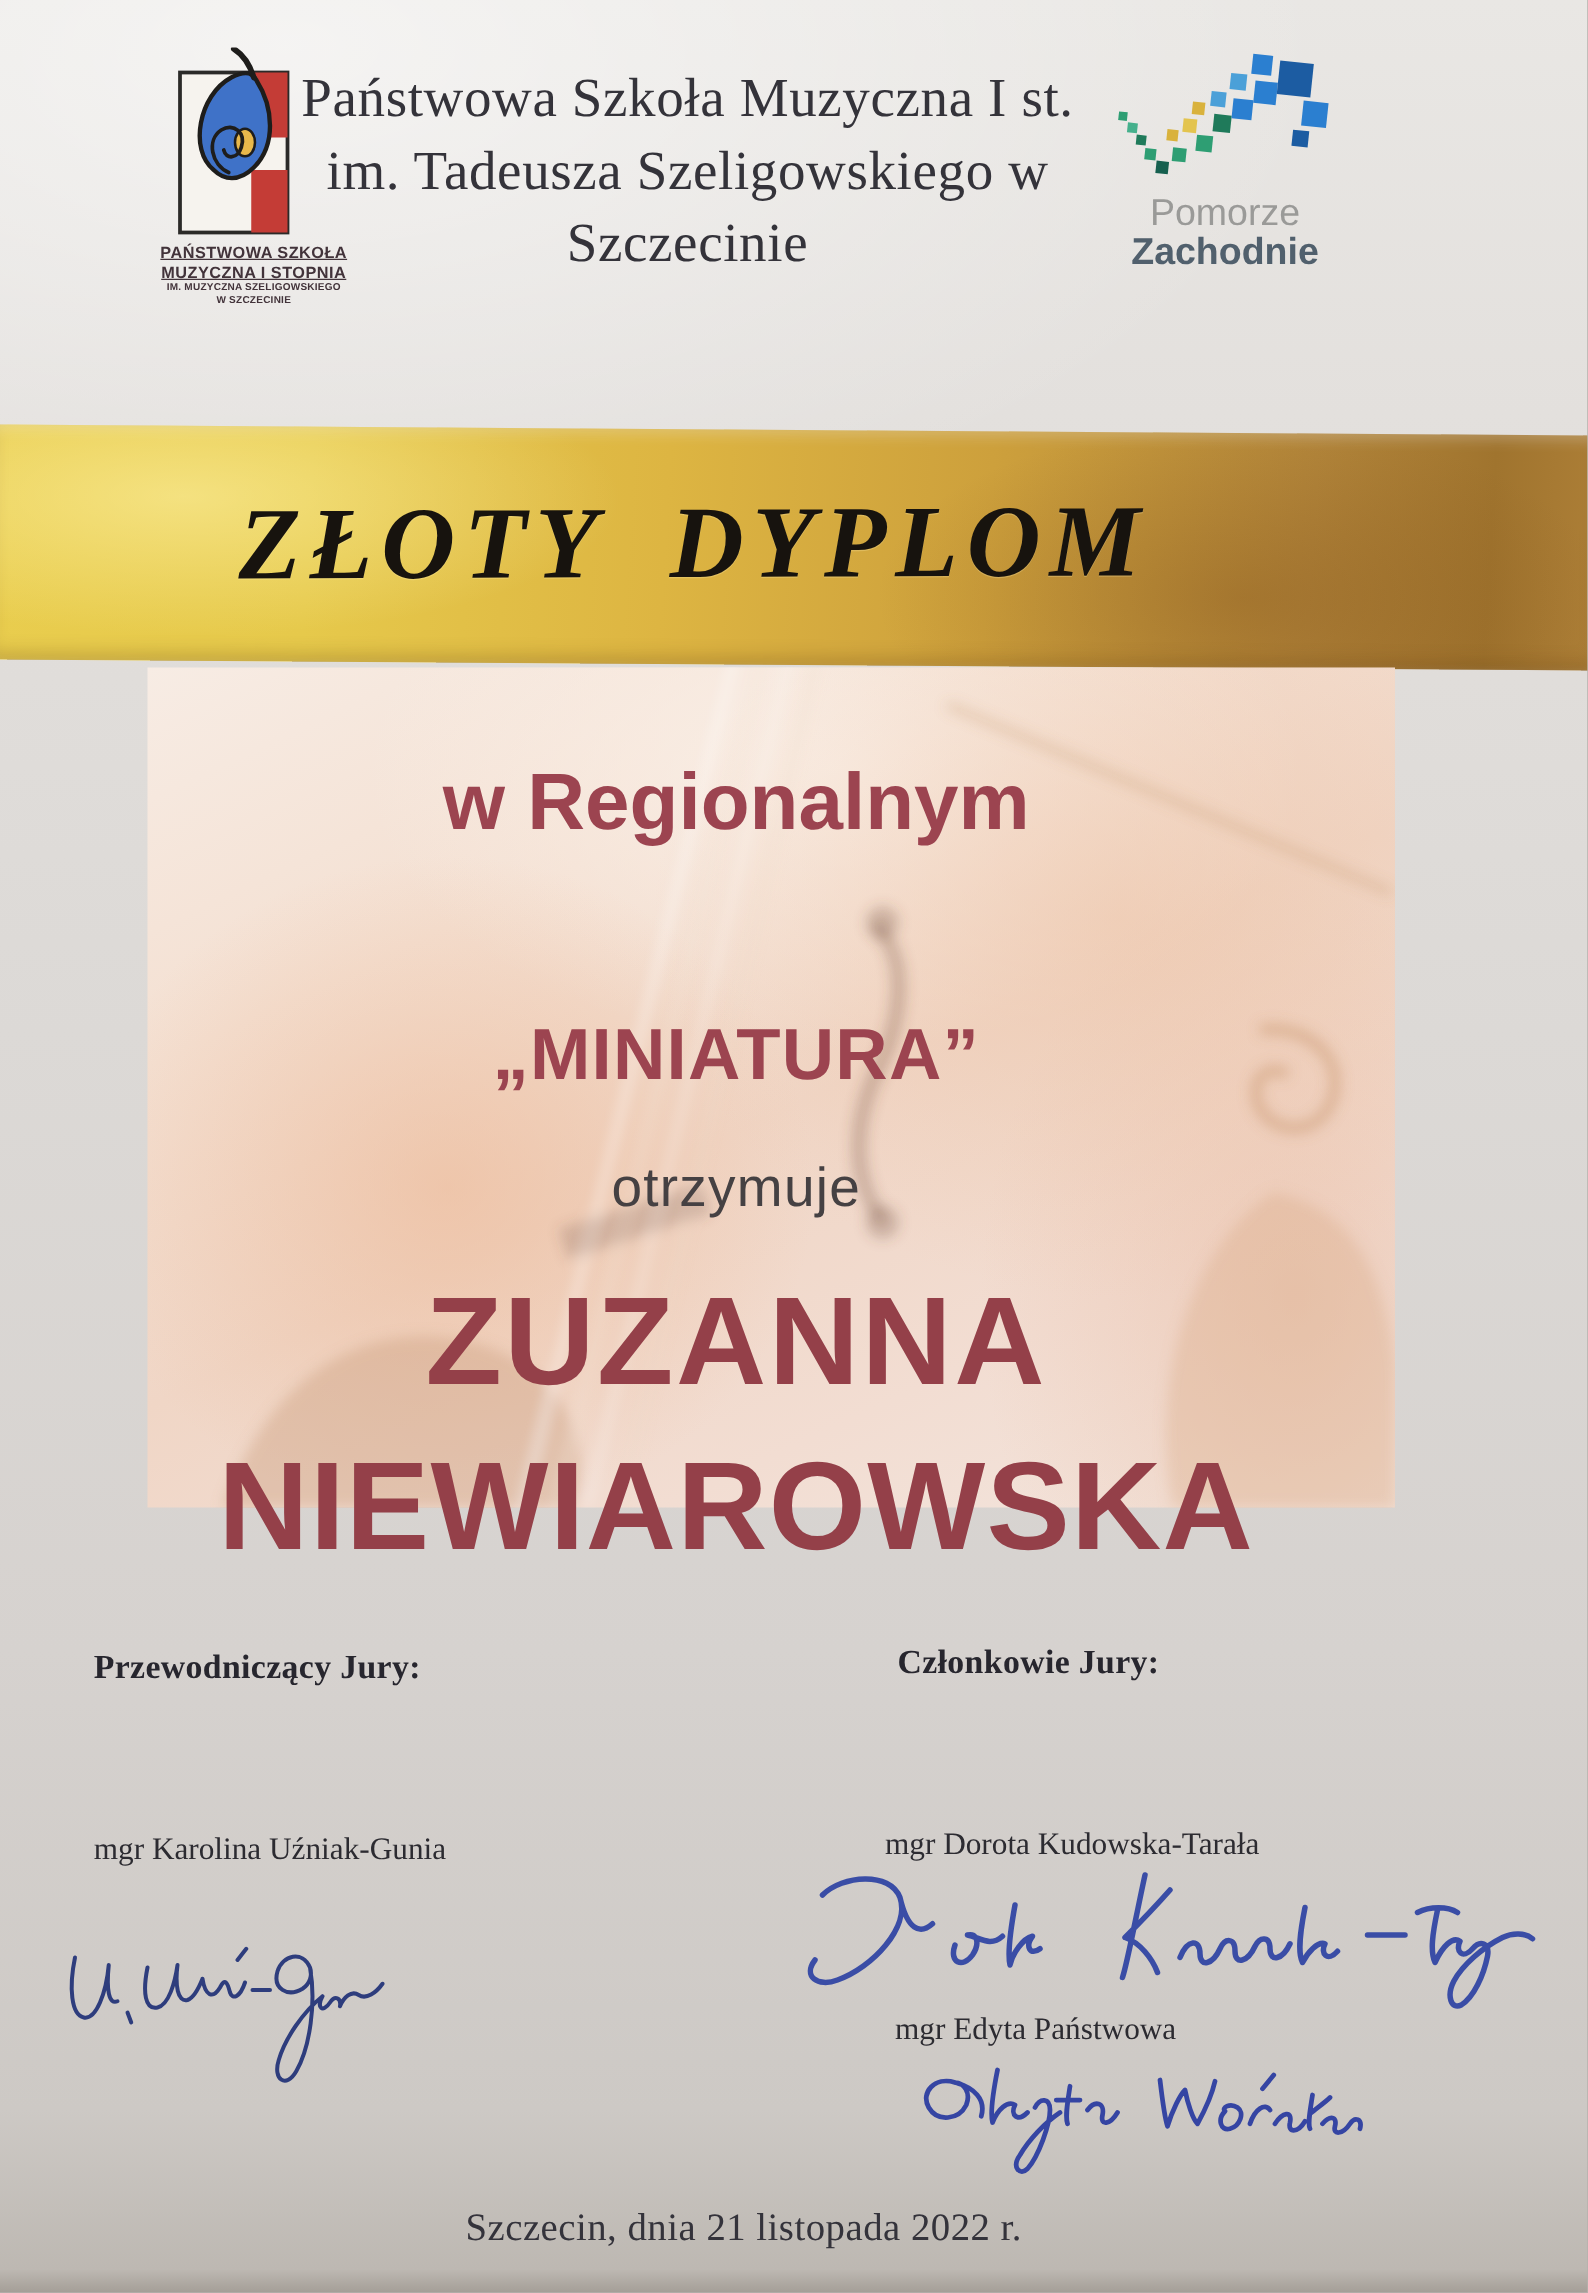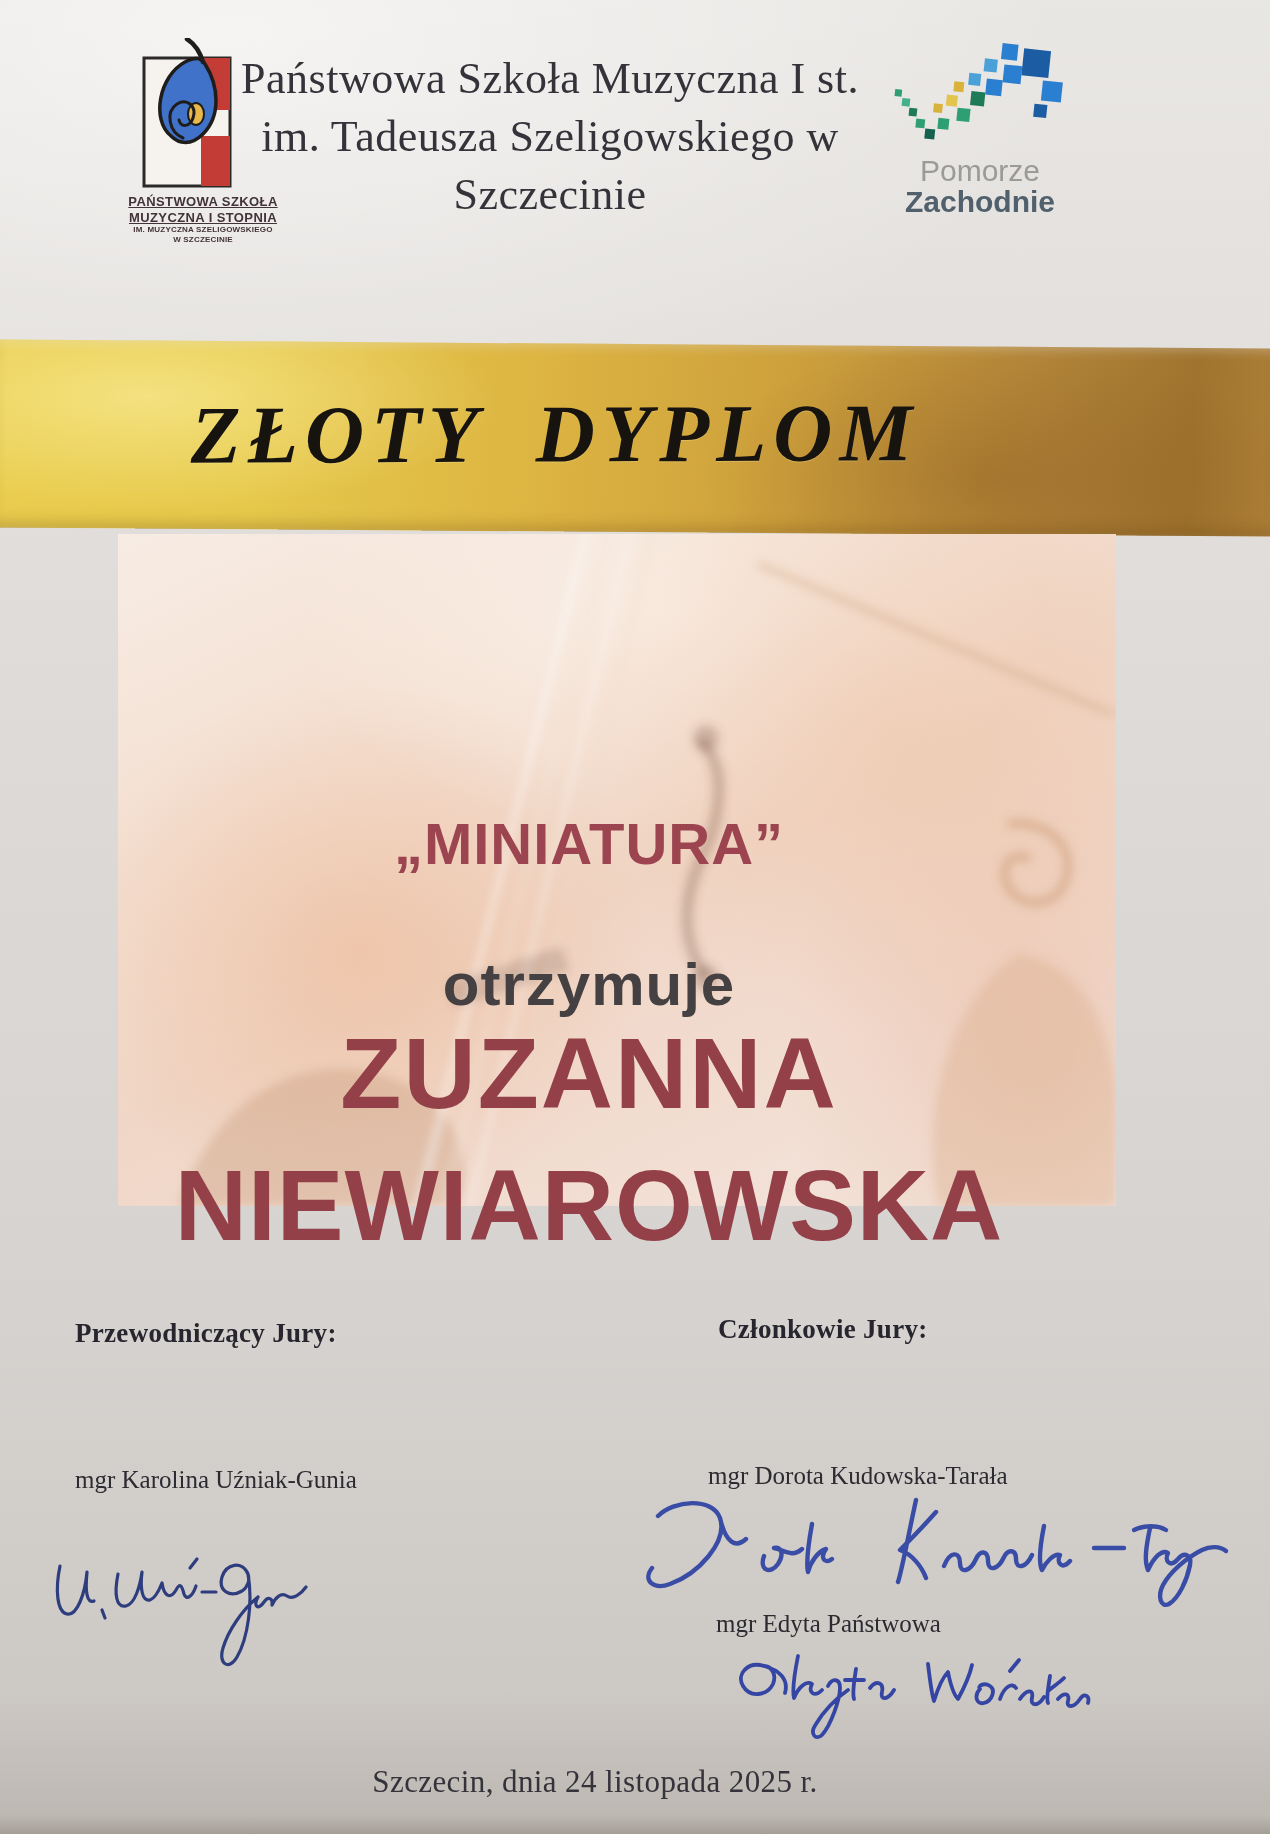--- a/index.html
+++ b/index.html
@@ -60,21 +60,21 @@
       linear-gradient(155deg, #f7ece4 0%, #f4e0d2 28%, #f0d6c6 52%, #f2ddd2 76%, #f3e6de 100%);
   }
   .violin-panel svg { position:absolute; inset:0; }
 
   
   .main-text { position:absolute; left:118px; width:998px; padding-right:56px; text-align:center;
     font-family:"Liberation Sans", sans-serif; font-weight:bold; color:#9c4450; }
   .mt-line1 { top:604px; font-size:64px; }
   .mt-line2 { top:702px; font-size:64px; }
   .mt-line3 { top:810px; font-size:58px; letter-spacing:1px; }
-  .mt-receives { top:926px; font-size:60px; font-weight:700; color:#454143; letter-spacing:1px;margin-top:24px; }
+  .mt-receives { top:926px; font-size:44px; font-weight:400; color:#454143; letter-spacing:1px; }
   .mt-name1 { top:1016px; font-size:100px; color:#944049; letter-spacing:2px; }
   .mt-name2 { top:1148px; font-size:100px; color:#944049; letter-spacing:1px; }
 
   
   .jury-label { position:absolute; font-size:27px; font-weight:bold; color:#27262e; letter-spacing:.3px; }
   .jury-chair-label { left:75px; top:1318px; }
   .jury-members-label { left:718px; top:1314px; }
   .jury-name { position:absolute; font-size:25px; color:#2c2b31; }
   .jury-chair-name { left:75px; top:1466px; }
   .jury-member1-name { left:708px; top:1462px; }
@@ -165,20 +165,21 @@
         <path d="M585,210 C610,235 602,285 585,320 C568,355 560,400 585,438" stroke="#6e4a38" stroke-width="11" fill="none" opacity=".3" stroke-linecap="round"></path>
         <circle cx="588" cy="204" r="13" fill="#6e4a38" opacity=".28"></circle>
         <circle cx="588" cy="444" r="13" fill="#6e4a38" opacity=".28"></circle>
         <path d="M890,290 C935,285 962,320 945,352 C931,377 896,372 888,348 C882,328 898,316 912,326" stroke="#bd8657" stroke-width="9" fill="none" opacity=".38"></path>
         <path d="M640,30 L995,180" stroke="#b98a5e" stroke-width="6" opacity=".3"></path>
         <path d="M900,420 C960,430 990,480 998,560 L998,672 L820,672 C800,560 840,460 900,420 Z" fill="#d8a77f" opacity=".3"></path>
       </g>
     </svg>
   </div>
 
+  <div class="main-text mt-line1">w Regionalnym</div>
   <div class="main-text mt-line3">„MINIATURA”</div>
   <div class="main-text mt-receives">otrzymuje</div>
   <div class="main-text mt-name2">NIEWIAROWSKA</div>
   <div class="main-text mt-name1">ZUZANNA</div>
 
   <div class="jury-label jury-chair-label">Przewodniczący Jury:</div>
   <div class="jury-label jury-members-label">Członkowie Jury:</div>
 
   <div class="jury-name jury-chair-name">mgr Karolina Uźniak-Gunia</div>
   <div class="jury-name jury-member1-name">mgr Dorota Kudowska-Tarała</div>
@@ -196,15 +197,15 @@
     <path d="M304,16 C297,48 290,86 286,98 M324,28 C309,45 296,58 288,66 C300,70 310,83 314,94"></path>
     <path d="M332,82 C338,67 348,67 348,79 C348,90 358,88 364,75 C368,66 376,66 376,77 C376,88 386,86 392,73 C396,65 404,65 404,75 C404,86 414,84 420,71 M432,42 C428,62 426,78 430,86 C434,78 442,69 448,71 C444,79 450,86 458,77"></path>
     <path d="M482,64 h30 M522,46 C532,41 546,41 554,46 M538,44 C534,63 532,77 536,86 C542,73 550,65 556,69 C552,77 558,84 566,75 C572,68 580,70 578,81 C575,96 567,114 557,120 C549,124 545,113 551,101 C558,88 574,74 590,66 C598,62 608,62 614,67"></path>
   </svg>
 
   <svg class="sig sig-3" role="img" width="386" height="112" viewBox="0 0 386 112" fill="none" stroke="#3545a3" stroke-width="3.8" stroke-linecap="round" stroke-linejoin="round" aria-label="Edyta Wolańska (odręczny podpis)">
     <path d="M38,30 C22,25 10,38 17,50 C24,62 41,60 47,48 C51,38 45,30 38,30 M38,30 C53,34 63,43 59,57 M72,20 C68,40 66,54 68,62 C72,52 80,44 86,48 C82,56 88,62 96,54 M102,50 C106,42 114,42 114,52 C114,63 105,89 96,99 C90,105 83,98 90,88 C97,76 110,62 122,54 M130,33 C128,46 126,57 128,63 M119,44 h19 M144,52 C150,44 158,46 156,56 C154,65 162,64 168,54"></path>
     <path d="M202,28 C204,45 206,59 208,65 C212,52 218,40 222,36 C224,46 228,59 232,63 C238,52 244,38 246,29 M254,53 C248,59 250,69 258,67 C266,65 270,54 264,50 C258,46 251,50 254,53 M274,63 C278,51 286,46 290,52 M284,35 l9,-11 M294,63 C300,54 308,52 306,62 C304,70 312,71 318,61 M324,40 C322,53 320,63 322,67 M322,55 C328,50 334,46 338,42 M332,63 C338,56 344,57 342,65 C340,72 348,72 354,63 C358,57 364,59 362,67"></path>
   </svg>
 
-  <div class="place-date">Szczecin, dnia 24 listopada 2025 r.</div>
+  <div class="place-date">Szczecin, dnia 21 listopada 2022 r.</div>
 
 </div>
 
 </body></html>

